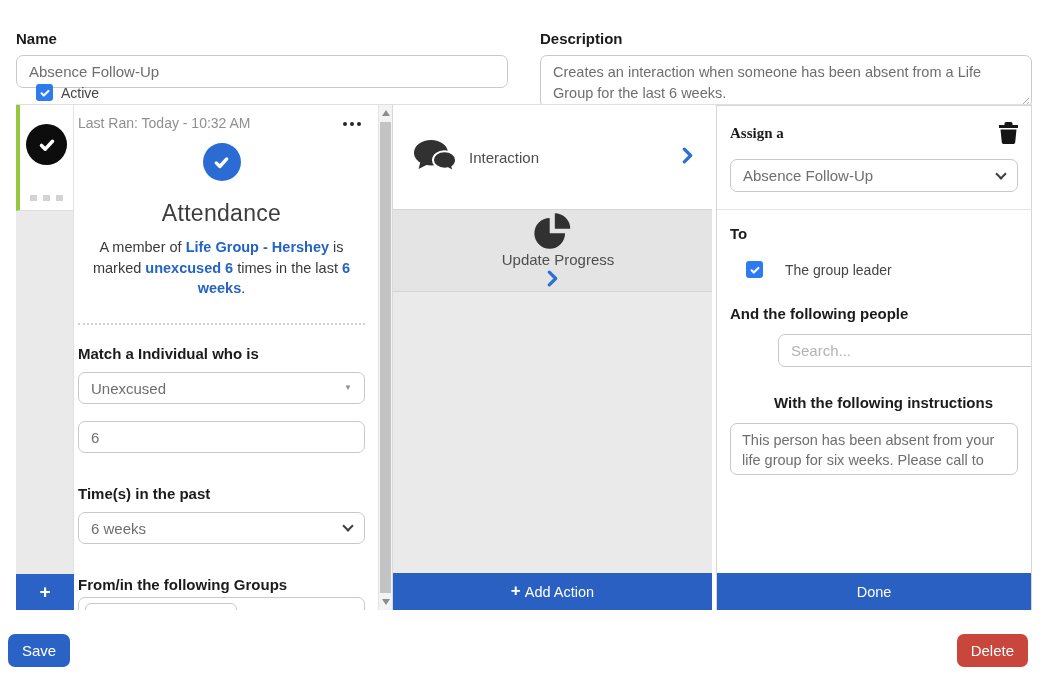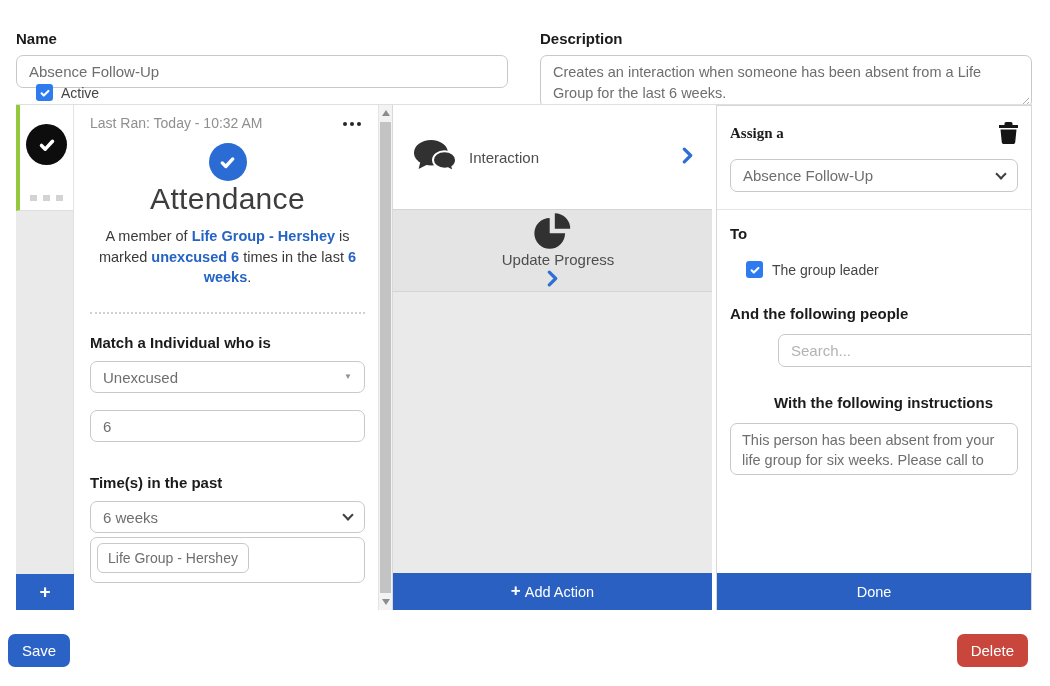--- a/index.html
+++ b/index.html
@@ -54,37 +54,37 @@
   .drag-dots { position:absolute; bottom:9px; left:0; right:0; display:flex; justify-content:center; gap:6px; }
   .drag-dots i { width:7px; height:6px; background:#d3d3d3; }
   .rail-fill { flex:1; background:#eaeaea; border-right:1px solid #e0e0e0; }
   .rail-add {
     height:36px; background:#2b62c5; color:#fff; display:flex; align-items:center;
     justify-content:center; font-size:19px; font-weight:bold; cursor:pointer;
   }
 
   
   .card { width:318px; background:#fff; display:flex; overflow:hidden; }
-  .card-content { flex:1; padding:10px 13px 0 16px; overflow:hidden; }
+  .card-content { flex:1; padding:10px 13px 0 4px; overflow:hidden; }
   .card-scrollbar { width:14px; background:#f3f3f3; border-left:1px solid #e3e3e3; position:relative; }
   .sb-arrow { position:absolute; left:0; width:100%; height:16px; display:flex; align-items:center; justify-content:center; }
   .sb-up { top:0; } .sb-down { bottom:0; }
   .tri-up { width:0; height:0; border-left:4px solid transparent; border-right:4px solid transparent; border-bottom:6px solid #8d8d8d; }
   .tri-down { width:0; height:0; border-left:4px solid transparent; border-right:4px solid transparent; border-top:6px solid #8d8d8d; }
   .sb-thumb { position:absolute; left:1px; right:1px; top:17px; bottom:17px; background:#c3c3c3; }
 
   .last-ran-row { display:flex; justify-content:space-between; align-items:flex-start; color:#8f8f8f; font-size:14px; }
   .menu-dots { display:flex; gap:3px; padding-top:7px; padding-right:4px; cursor:pointer; }
   .menu-dots i { width:4px; height:4px; border-radius:50%; background:#23262b; }
 
   .check-badge {
     width:38px; height:38px; border-radius:50%; background:#2a6bd4;
     margin:12px auto 0; display:flex; align-items:center; justify-content:center;
   }
-  .card-title { text-align:center; font-size:30px; font-weight:500; color:#3d3d3d; margin-top:1px; letter-spacing:.3px; }
+  .card-title { text-align:center; font-size:23px; font-weight:500; color:#3d3d3d; margin-top:19px; letter-spacing:.3px; }
   .card-summary { margin:10px auto 0; width:266px; text-align:center; font-size:14.5px; line-height:1.43; color:#3a3a3a; }
   .card-summary .lnk { color:#2563c4; font-weight:bold; }
   .dotted { border-top:2px dotted #d1d1d1; margin-top:24px; }
 
   .f-label { font-weight:bold; font-size:15px; color:#1b1b1b; }
   .card-content .f-label { display:block; margin-top:20px; }
   .card-content .f-label.mt-lg { margin-top:32px; }
   .fld {
     margin-top:10px; height:32px; border:1px solid #c9c9c9; border-radius:7px;
     display:flex; align-items:center; justify-content:space-between;
@@ -114,21 +114,21 @@
   .gap-col { width:4px; background:#fff; }
 
   
   .settings { width:316px; background:#fff; border:1px solid #d6d6d6; border-bottom:none; display:flex; flex-direction:column; }
   .settings-content { flex:1; padding:19px 13px 0; overflow:hidden; }
   .assign-row { display:flex; justify-content:space-between; align-items:flex-start;font-family:Liberation Serif, serif; }
   .trash-btn { cursor:pointer; background:none; border:none; padding:0; margin-top:-3px; }
   .sel-fld { margin-top:12px; height:33px; }
   .settings-divider { border-top:1px solid #e4e4e4; margin:17px -13px 0; }
   .to-label { margin-top:15px; display:block; }
-  .cb-row { display:flex; align-items:center; gap:9px; margin:19px 0 0 16px; }
+  .cb-row { display:flex; align-items:center; gap:22px; margin:19px 0 0 16px; }
   .people-label { margin-top:27px; display:block; }
   .search-input {
     margin-top:12px; width:100%; height:33px; border:1px solid #c9c9c9; border-radius:7px;
     padding:0 12px; font-size:15px; color:#6e6e6e; font-family:inherit; outline:none;margin-left:48px;
   }
   .search-input::placeholder { color:#b3b3b3; }
   .instr-label { margin-top:27px; display:block;margin-left:44px; }
   .instr-area {
     margin-top:12px; width:100%; height:52px; border:1px solid #c9c9c9; border-radius:7px;
     padding:6px 11px; font-size:14.5px; line-height:1.4; color:#6e6e6e;
@@ -214,20 +214,21 @@
       </div>
 
       <input class="fld mt-17" value="6" style="">
 
       <label class="f-label mt-lg">Time(s) in the past</label>
       <div class="fld">
         <span>6 weeks</span>
         <span class="chev-down"></span>
       </div>
 
+      <label class="f-label mt-lg">From/in the following Groups</label>
       <div class="tag-box">
         <span class="tag">Life Group - Hershey</span>
       </div>
 
     </div>
 
     <div class="card-scrollbar">
       <span class="sb-arrow sb-up">
           <i class="tri-up"></i>
         </span>

